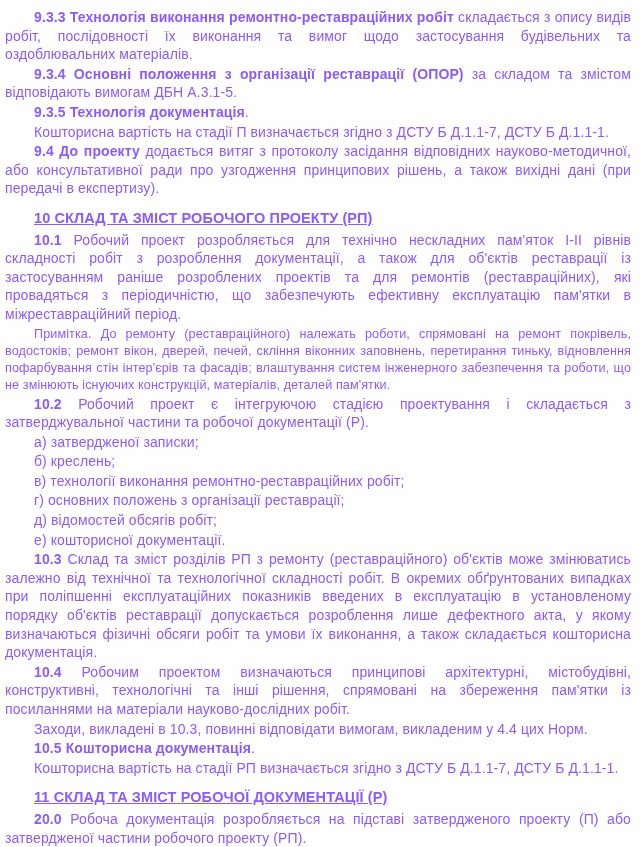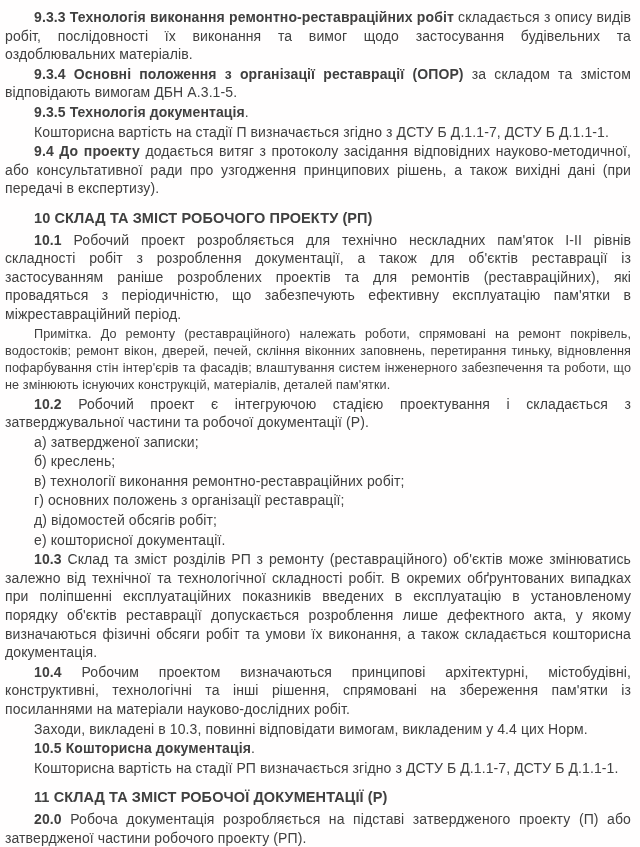--- a/index.html
+++ b/index.html
@@ -11,21 +11,21 @@
     position: relative;
     box-sizing: border-box;
     width: 640px;
     height: 847px;
     overflow: hidden;
     background: #fffefe;
     padding: 7px 9px 0 5px;
     font-family: "Liberation Sans", sans-serif;
     font-size: 14px;
     line-height: 18.6px;
-    color: #404040;
+    color: #8b5cf6;
     letter-spacing: 0.1px;
   }
   .para {
     margin: 1px 0 0 0;
     text-align: justify;
     text-indent: 29px;
   }
   .para b {
     font-weight: bold;
   }
@@ -38,20 +38,21 @@
   }
   .note b {
     font-weight: normal;
   }
   .heading {
     margin: 11px 0 3px 0;
     text-indent: 29px;
     font-weight: bold;
     font-size: 14.5px;
     text-align: left;
+    text-decoration: underline;
   }
 </style>
 </head>
 <body>
 
 <div class="page">
 
   <p class="para"><b>9.3.3 Технологія виконання ремонтно-реставраційних робіт</b><span> складається з опису видів робіт, послідовності їх виконання та вимог щодо застосування будівельних та оздоблювальних матеріалів.</span></p>
 
   <p class="para"><b>9.3.4 Основні положення з організації реставрації (ОПОР)</b><span> за складом та змістом відповідають вимогам ДБН А.3.1-5.</span></p>

